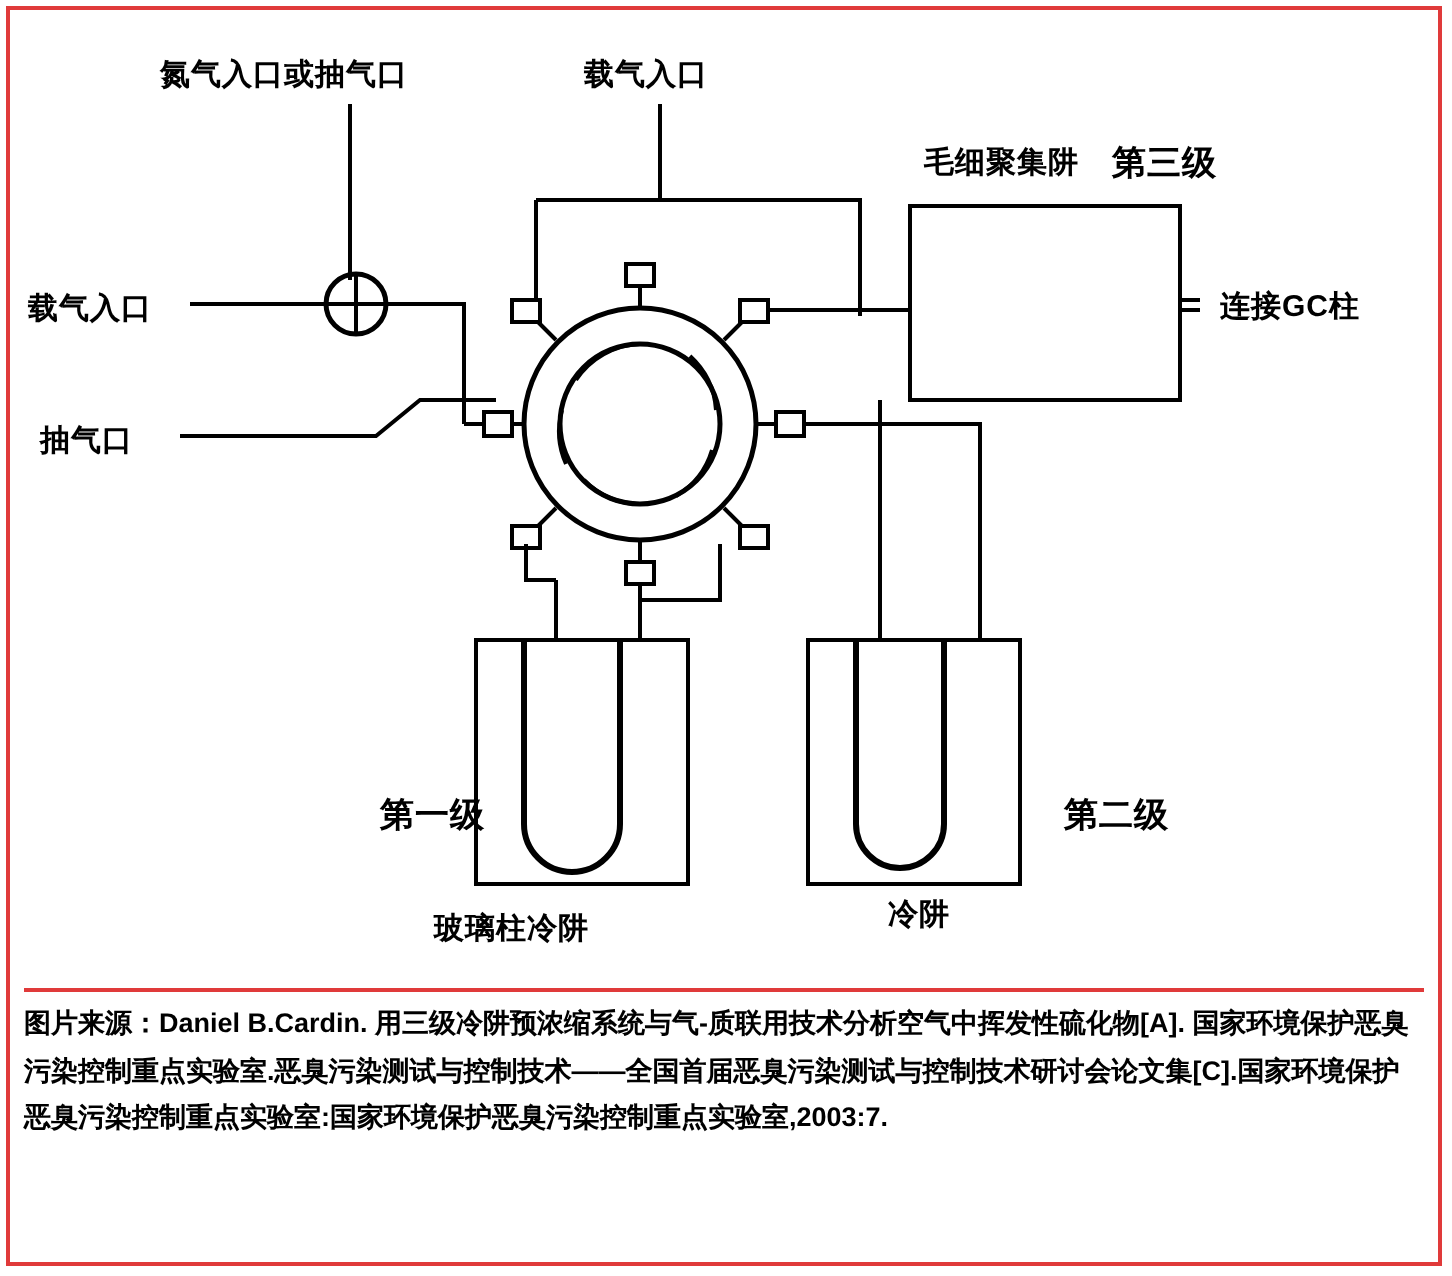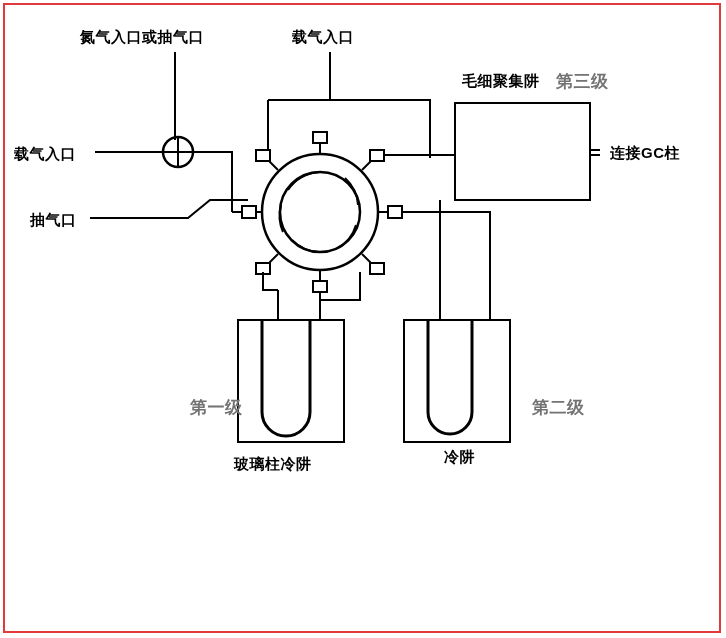--- a/index.html
+++ b/index.html
@@ -39,21 +39,21 @@
   .lbl {
     position: absolute;
     font-family: "Liberation Sans", sans-serif;
     font-size: 15px;
     color: #000000;
     white-space: nowrap;
     font-weight: bold;
     letter-spacing: 0.5px;
   }
   .lbl.red {
-    color: #737373;
+    color: #000000;
     font-size: 17px;
   }
   .caption {
     position: absolute;
     left: 12px;
     top: 500px;
     width: 700px;
     font-family: "Liberation Sans", sans-serif;
     font-size: 13.5px;
     line-height: 1.75;
@@ -148,20 +148,24 @@
       </g>
     </svg>
   </div>
 
   <div class="lbl" style="left:80px; top:28px;">氮气入口或抽气口</div>
   <div class="lbl" style="left:292px; top:28px;">载气入口</div>
   <div class="lbl" style="left:462px; top:72px;">毛细聚集阱</div>
   <div class="lbl red" style="left:556px; top:70px;">第三级</div>
   <div class="lbl" style="left:14px; top:145px;">载气入口</div>
   <div class="lbl" style="left:610px; top:144px;">连接GC柱</div>
-  <div class="lbl" style="left:30px; top:211px;">抽气口</div>
+  <div class="lbl" style="left:20px; top:211px;">抽气口</div>
   <div class="lbl red" style="left:158px; top:396px;margin-left:32px;">第一级</div>
   <div class="lbl red" style="left:532px; top:396px;">第二级</div>
-  <div class="lbl" style="left:234px; top:455px;">玻璃柱冷阱</div>
+  <div class="lbl" style="left:217px; top:455px;">玻璃柱冷阱</div>
   <div class="lbl" style="left:444px; top:448px;">冷阱</div>
 
+  <div class="caption">
+    <div class="divider"></div>
+    <span>图片来源：Daniel B.Cardin. 用三级冷阱预浓缩系统与气-质联用技术分析空气中挥发性硫化物[A]. 国家环境保护恶臭污染控制重点实验室.恶臭污染测试与控制技术——全国首届恶臭污染测试与控制技术研讨会论文集[C].国家环境保护恶臭污染控制重点实验室:国家环境保护恶臭污染控制重点实验室,2003:7.</span>
+  </div>
 
 </div>
 
 </body></html>

